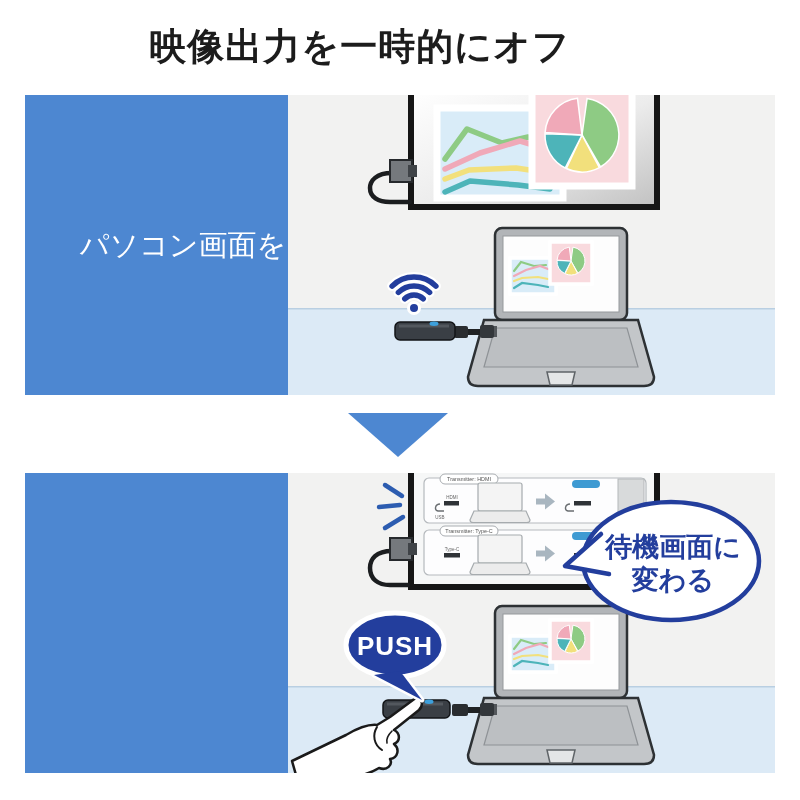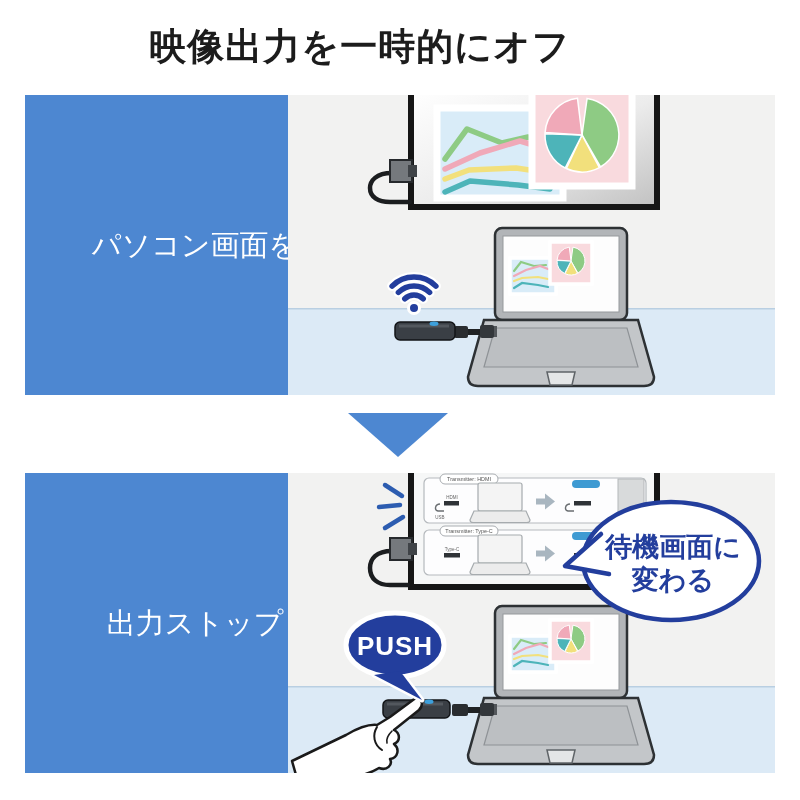--- a/index.html
+++ b/index.html
@@ -2,21 +2,21 @@
 <html style="--accent: #4d87d1; --navy: #233e9d; --flash: #2c5cb0; --wall: #f2f2f1; --table: #dceaf6; --table_line: #b9cfe2; --slide_blue: #d9ecf8; --slide_pink: #f9dade; --c_green: #8ecb84; --c_pink: #f0a9b8; --c_yellow: #f2e07c; --c_teal: #4db4b9; --badge_blue: #3e9ad2;"><head>
 <meta charset="utf-8">
 <style>
   html,body{margin:0;padding:0;background:#fff;}
   #stage{position:relative;width:800px;height:800px;background:#fff;overflow:hidden;
          font-family:"Liberation Sans","DejaVu Sans",sans-serif;}
   .title{position:absolute;top:22px;left:0;width:720px;text-align:center;
          font-size:37px;font-weight:bold;color:#1c1c1c;letter-spacing:1px;}
   .caption-box{position:absolute;left:25px;width:316px;height:300px;background:var(--accent);
          color:#fff;display:flex;flex-direction:column;justify-content:center;align-items:center;
-         font-size:29px;line-height:1.55;text-align:center;padding-left:12px;}
+         font-size:29px;line-height:1.55;text-align:center;}
   .caption-box.p1{top:95px}
   .caption-box.p2{top:473px}
   .scene{position:absolute;left:288px;width:487px;height:300px;}
   .scene.s1{top:95px}
   .scene.s2{top:473px}
   .down-arrow{position:absolute;left:348px;top:413px;width:0;height:0;
          border-left:50px solid transparent;border-right:50px solid transparent;
          border-top:44px solid var(--accent);}
   svg text{font-family:"Liberation Sans","DejaVu Sans",sans-serif;}
 </style>
@@ -112,21 +112,20 @@
       <rect x="166" y="231" width="14" height="12" rx="2" fill="#2a2d30"></rect>
       <rect x="107" y="227" width="60" height="18" rx="5" fill="#3a3f45" stroke="#121417" stroke-width="1.5"></rect>
       <rect x="111" y="229.5" width="50" height="3" fill="#53585e"></rect>
       <ellipse cx="146" cy="228.8" rx="4.5" ry="2.2" fill="#3da0dc"></ellipse>
     </g>
   </svg>
 
   <div class="down-arrow"></div>
 
   <div class="caption-box p2">
-    <div>出力ストップ</div>
   </div>
 
   <svg class="scene s2" viewBox="0 0 487 300">
     <rect x="0" y="0" width="487" height="213" style="fill:var(--wall)"></rect>
     <rect x="0" y="213" width="487" height="87" style="fill:var(--table)"></rect>
     <rect x="0" y="213" width="487" height="1.5" style="fill:var(--table_line)"></rect>
 
     <g>
       <rect x="120" y="-14" width="252" height="131" fill="#161616"></rect>
       <rect x="126" y="-8" width="240" height="119" fill="#f6f7f7"></rect>

